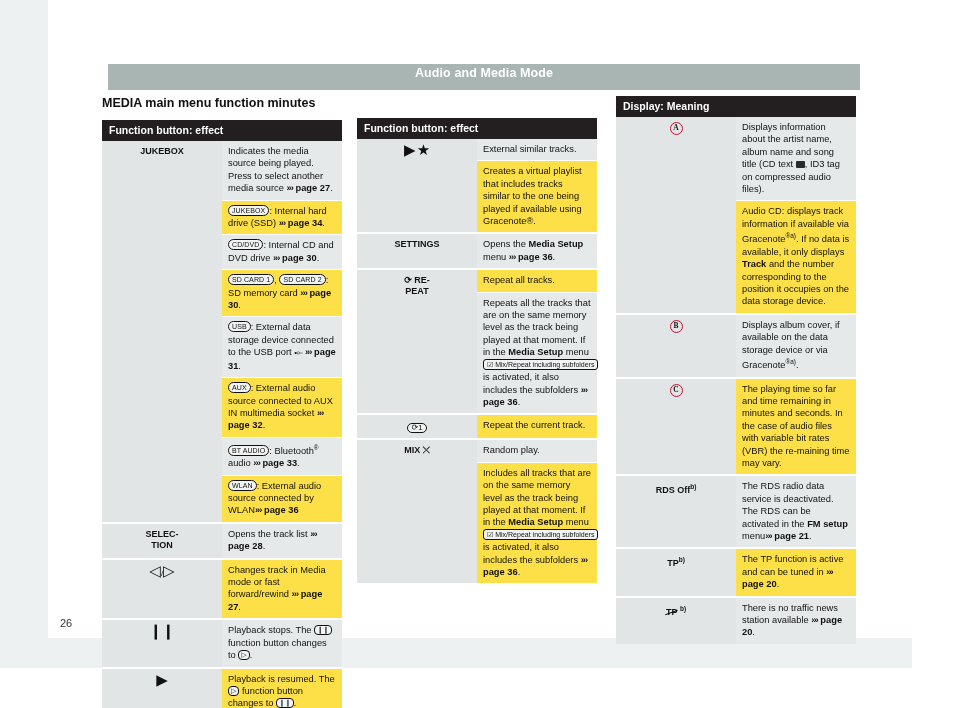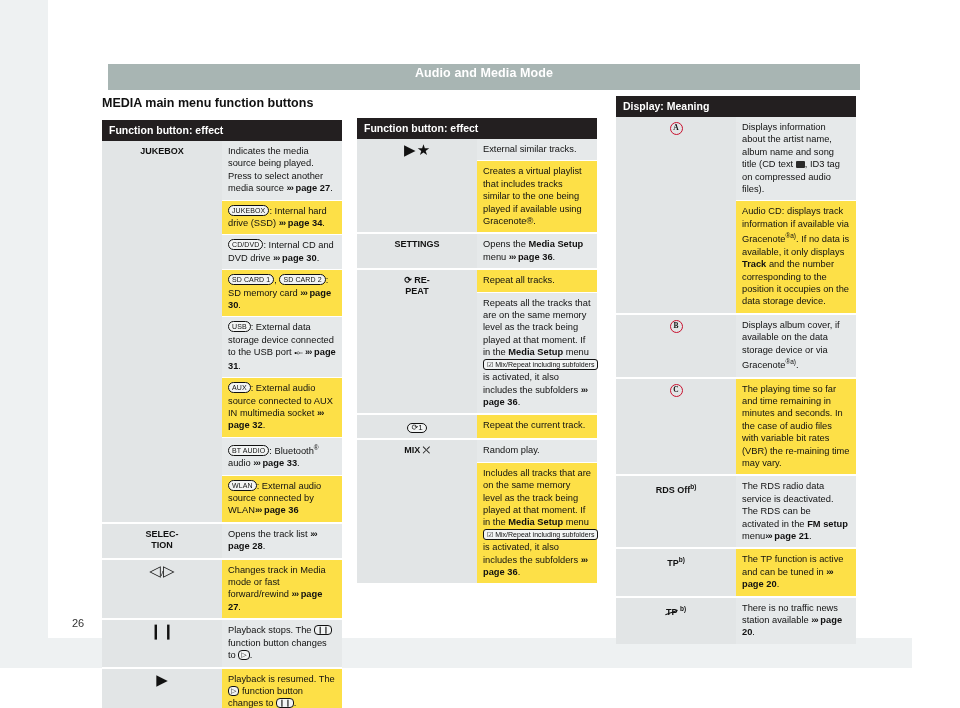--- a/index.html
+++ b/index.html
@@ -24,21 +24,21 @@
   .runhead{
     position:absolute;left:108px;top:64px;width:752px;height:26px;
     background:#a8b5b3;
     color:#ffffff;
     font-size:12.5px;font-weight:bold;
     text-align:center;line-height:19px;
     letter-spacing:.1px;
   }
 
   .pagenum{
-    position:absolute;left:72px;top:617px;
+    position:absolute;left:60px;top:617px;
     font-size:11px;color:#333;font-weight:normal;
   }
 
   .watermark{
     position:absolute;left:686px;top:670px;
     font-size:25px;color:#9a9a9a;letter-spacing:-0.4px;
     font-family:"Liberation Sans", sans-serif;
   }
 
   
@@ -150,21 +150,21 @@
   <div class="margin-left"></div>
   <div class="margin-bottom"></div>
   <div class="sheet"></div>
   <div class="right-white"></div>
 
   <div class="runhead">Audio and Media Mode</div>
 
   <div class="pagenum">26</div>
 
   <div class="col" id="col1">
-    <h2 class="sect">MEDIA main menu function buttons</h2>
+    <h2 class="sect">MEDIA main menu function minutes</h2>
     <table class="tbl">
       <tbody>
           <tr>
         <th class="tblhead" colspan="2">Function button: effect</th>
       </tr>
 
       <tr>
         <td class="lbl" rowspan="8">JUKEBOX</td>
         <td class="val alt">
           Indicates the media source being played. Press to select another media source <span class="arrow">›››</span> <span class="pg">page 27</span>.

